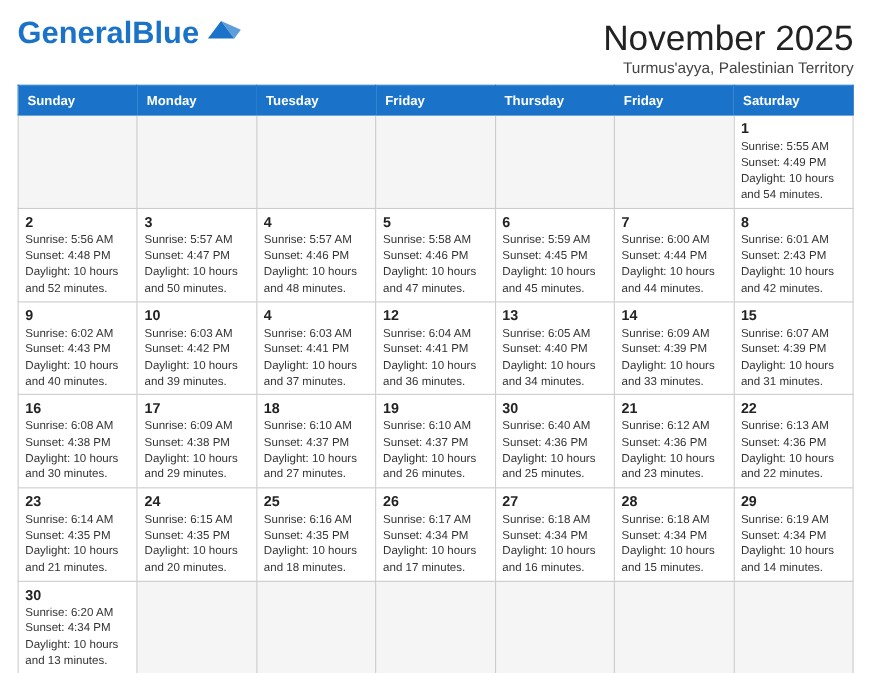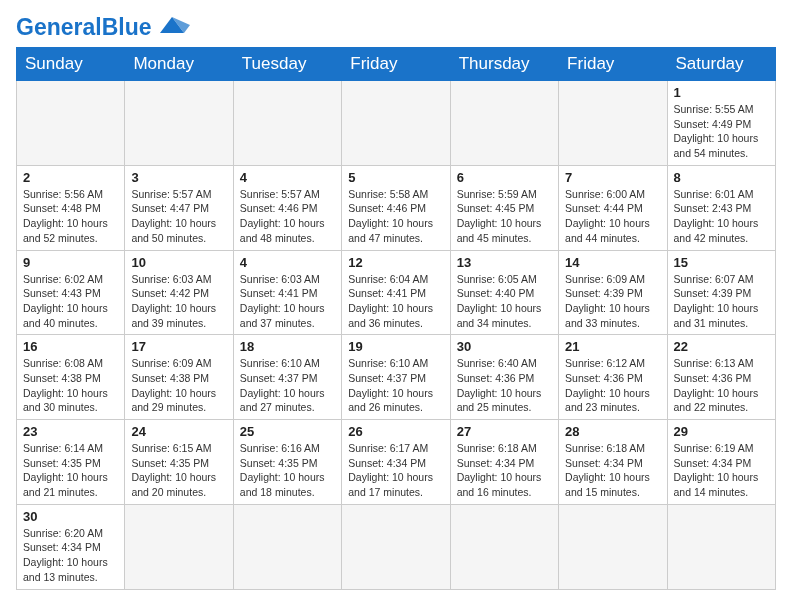--- a/index.html
+++ b/index.html
@@ -15,21 +15,21 @@
       justify-content: space-between;
       align-items: flex-start;
       margin-bottom: 8px;
     }
     .logo {
       display: flex;
       flex-direction: column;
       align-items: flex-start;
     }
     .logo-text {
-      font-size: 23px;
+      font-size: 28px;
       font-weight: normal;
       color: #333;
       line-height: 1;
     }
     .logo-text span {
       color: #1a73c9;
       font-weight: bold;
     }
     .title-section {
       text-align: right;
@@ -46,22 +46,22 @@
     .calendar {
       width: 100%;
       border-collapse: collapse;
       border: 1px solid #ccc;
     }
     .calendar th {
       background: #1a73c9;
       color: #fff;
       text-align: left;
       padding: 6px 8px;
-      font-size: 17px;
-      font-weight: normal;
+      font-size: 12px;
+      font-weight: bold;
       border: 1px solid #1a73c9;
     }
     .calendar td {
       border: 1px solid #ccc;
       vertical-align: top;
       padding: 4px 6px;
       width: calc(100% / 7);
       min-height: 80px;
       font-size: 11px;
       color: #333;
@@ -96,20 +96,24 @@
     <div style="display:flex;align-items:center;">
       <span class="logo-text">
         <span>General</span><span style="color:#1a73c9;font-weight:bold;">Blue</span>
       </span>
       <svg width="36" height="22" viewBox="0 0 36 22" style="margin-left:2px;margin-top:-4px;">
         <polygon points="6,18 18,2 30,18" fill="#1a73c9"></polygon>
         <polygon points="18,2 30,18 36,10" fill="#1a73c9" opacity="0.7"></polygon>
       </svg>
     </div>
   </div>
+  <div class="title-section">
+    <div class="month-title">November 2025</div>
+    <div class="subtitle">Turmus'ayya, Palestinian Territory</div>
+  </div>
 </div>
 
 <table class="calendar">
   <thead>
     <tr>
     <th>Sunday</th>
         <th>Monday</th>
         <th>Tuesday</th>
         <th>Friday</th>
         <th>Thursday</th>

